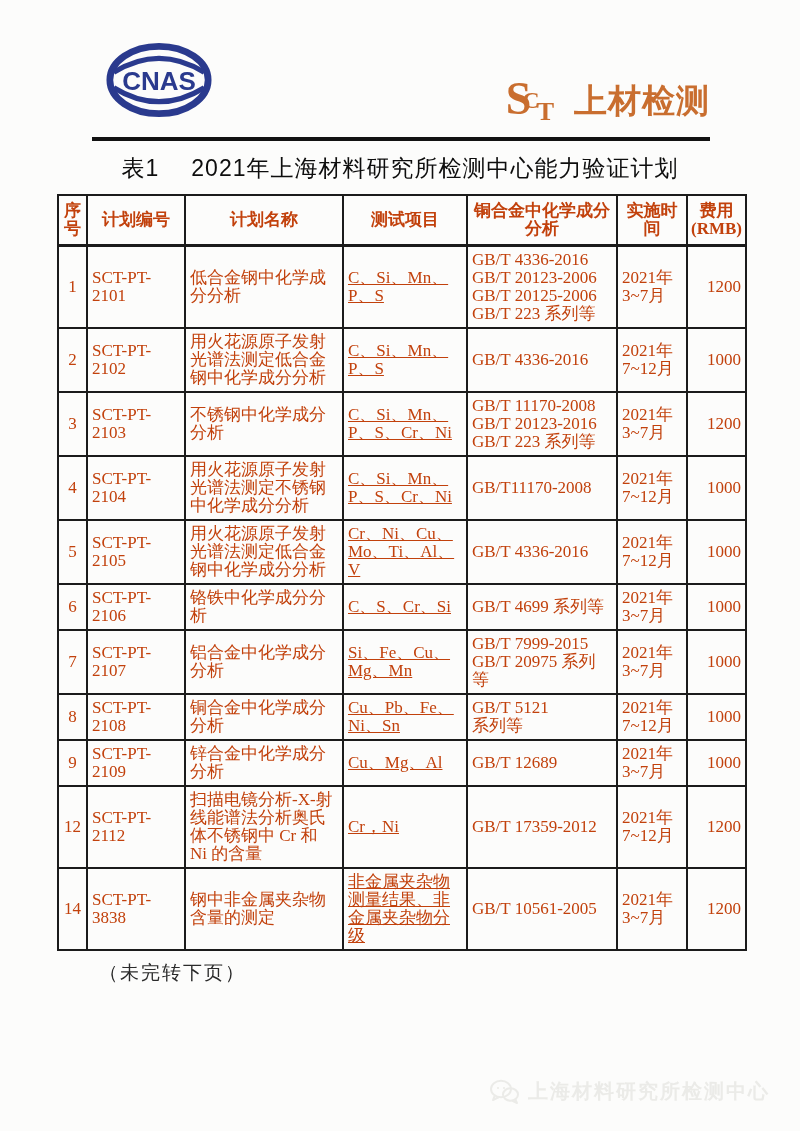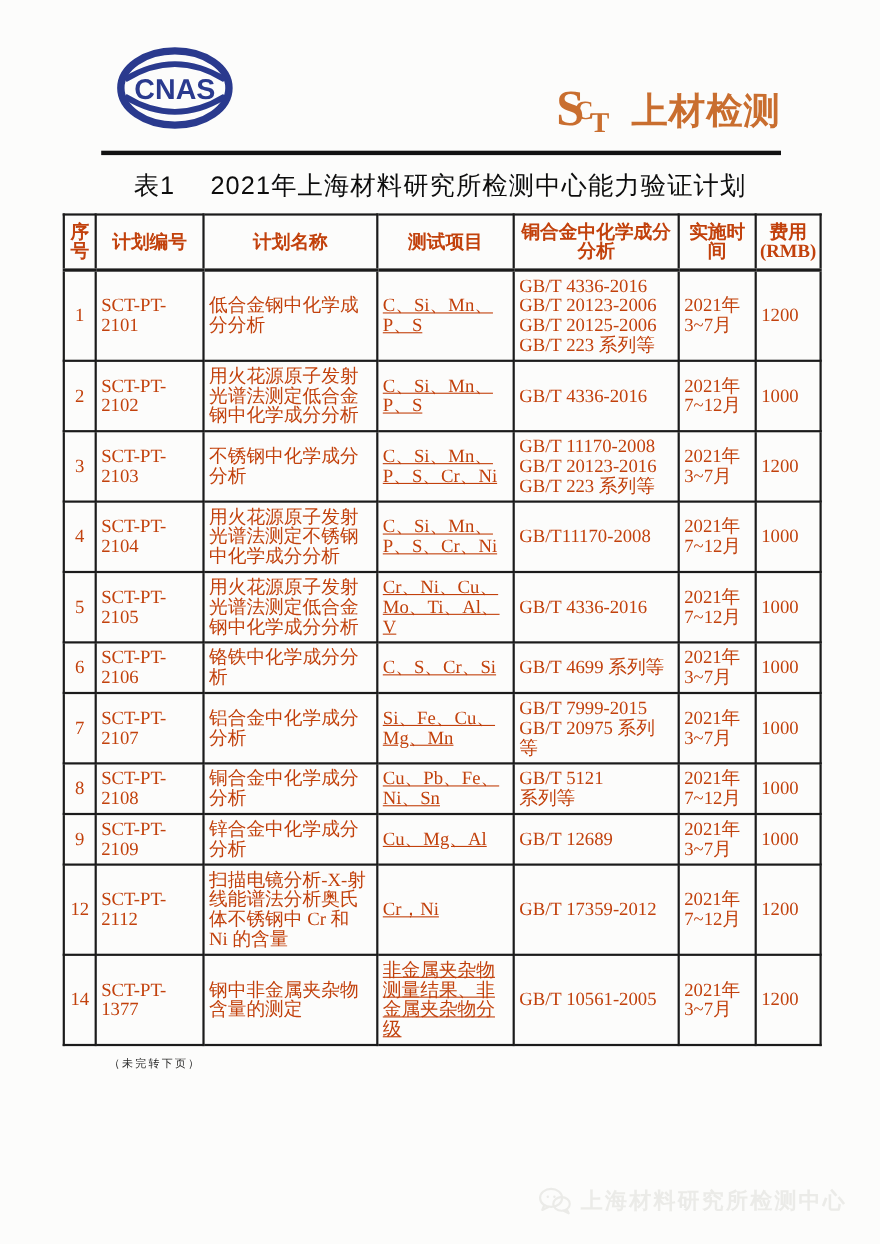--- a/index.html
+++ b/index.html
@@ -67,25 +67,25 @@
     white-space:pre-line;
     padding:6px 2px;
     border-bottom:3px solid var(--border);
   }
   td.c-no{text-align:center;}
   td.c-code{text-align:left;padding:4px 2px;}
   td.c-name{text-align:left;padding:4px 5px;}
   td.c-items{text-align:left;padding:4px 5px;text-decoration:underline;}
   td.c-methods{text-align:left;padding:4px 5px;white-space:pre-line;}
   td.c-time{text-align:left;padding:4px 4px 4px 9px;white-space:pre-line;}
-  td.c-fee{text-align:left;font-family:Liberation Serif, serif;}
+  td.c-fee{text-align:right;font-family:Liberation Serif, serif;}
   
   .footnote{
     margin:9px 0 0 99px;
-    font-size:10px;color:#2a2a2a;letter-spacing:2px;
+    font-size:19px;color:#2a2a2a;letter-spacing:2px;
   }
   .watermark{
     position:absolute;right:30px;bottom:26px;
     display:flex;align-items:center;gap:9px;
     color:var(--watermark);
     font-size:20px;font-weight:bold;letter-spacing:2px;
     font-family:"Liberation Sans",sans-serif;
     user-select:none;
   }
 </style>
@@ -239,21 +239,21 @@
           <td class="c-code">SCT-PT-2112</td>
           <td class="c-name">扫描电镜分析-X-射线能谱法分析奥氏体不锈钢中 Cr 和 Ni 的含量</td>
           <td class="c-items">Cr，Ni</td>
           <td class="c-methods">GB/T 17359-2012</td>
           <td class="c-time">2021年
 7~12月</td>
           <td class="c-fee">1200</td>
         </tr>
         <tr>
           <td class="c-no">14</td>
-          <td class="c-code">SCT-PT-1377</td>
+          <td class="c-code">SCT-PT-3838</td>
           <td class="c-name">钢中非金属夹杂物含量的测定</td>
           <td class="c-items">非金属夹杂物测量结果、非金属夹杂物分级</td>
           <td class="c-methods">GB/T 10561-2005</td>
           <td class="c-time">2021年
 3~7月</td>
           <td class="c-fee">1200</td>
         </tr>
       </tbody>
   </table>
 

